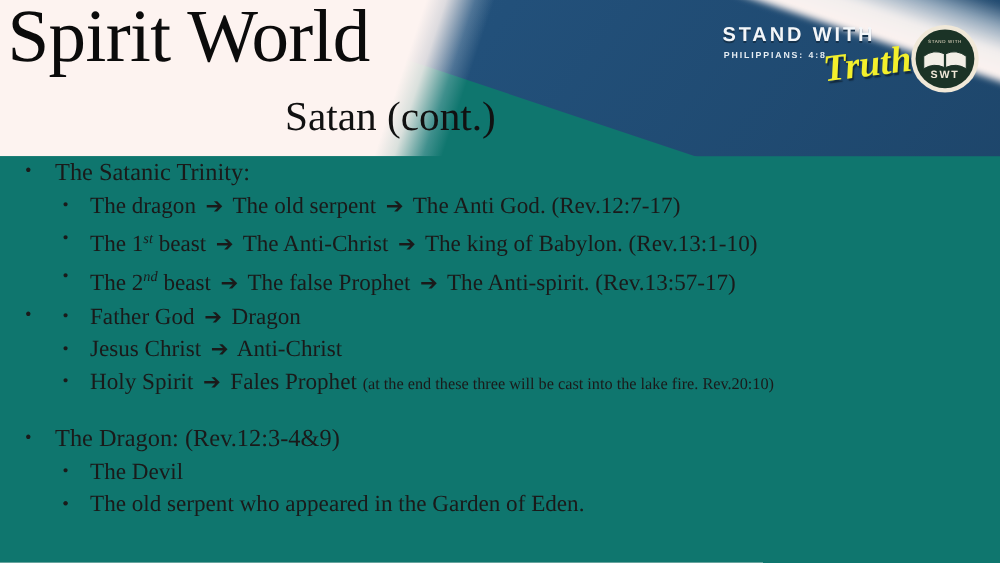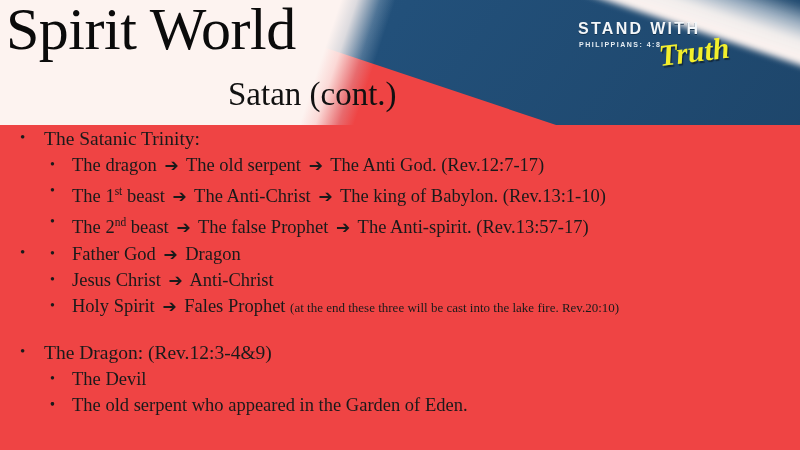--- a/index.html
+++ b/index.html
@@ -2,21 +2,21 @@
 <html><head>
 <meta charset="utf-8">
 <style>
   html,body{margin:0;padding:0;}
   body{
     width:800px;height:450px;overflow:hidden;
     background:#fdf3f0;
     font-family:"Liberation Serif","DejaVu Serif",serif;
     position:relative;
   }
-  #slide{position:relative;width:800px;height:450px;overflow:hidden;background:#ef4444;}
+  #slide{position:relative;width:800px;height:450px;overflow:hidden;background:#0f766e;}
 
   
   .banner{
     position:absolute;left:0;top:0;width:800px;height:125px;overflow:hidden;
     pointer-events:none;
   }
   .banner-navy{
     position:absolute;right:-40px;top:-110px;width:700px;height:330px;
     background:linear-gradient(108deg,#2a5c84 0%,#22507a 38%,#1d4468 100%);
     transform:rotate(18.5deg);
@@ -85,21 +85,21 @@
     position:relative;margin:0 0 2px 0;padding-left:44px;
     font-size:19.5px;line-height:25px;color:#1a1a1a;white-space:nowrap;
   }
   .l2{
     position:relative;margin:0 0 1px 0;padding-left:72px;
     font-size:18.5px;line-height:25px;color:#1a1a1a;white-space:nowrap;
   }
   .l1 .bul{position:absolute;left:20px;top:-1px;font-size:15px;color:#1a1a1a;}
   .l2 .bul{position:absolute;left:50px;top:-1px;font-size:14px;color:#1a1a1a;}
   .arrow{font-family:"DejaVu Sans",sans-serif;font-weight:bold;font-size:17px;padding:0 3px;}
-  .sup{font-size:0.62em;vertical-align:super;}
+  .sup{font-size:0.62em;vertical-align:super;font-style:italic;}
   .note{font-size:13px;}
   .spacer{height:19px;}
 </style>
 </head>
 <body>
 
 <div id="slide">
 
   <div class="banner">
     <div class="banner-navy"></div>
@@ -107,20 +107,32 @@
     <div class="banner-mask"></div>
   </div>
 
   <div class="title">Spirit World</div>
   <div class="subtitle">Satan (cont.)</div>
 
   <div class="logo">
     <div class="logo-stand">STAND WITH</div>
     <div class="logo-phil">PHILIPPIANS: 4:8</div>
     <div class="logo-truth">Truth</div>
+    <div class="logo-emblem">
+      <svg width="56" height="56" viewBox="0 0 56 56">
+        <circle cx="28" cy="28" r="27" fill="#f0e8d8"></circle>
+        <circle cx="28" cy="28" r="23.5" fill="#1b3326"></circle>
+        <path d="M10 30 Q28 24 46 30 L46 38 Q28 32 10 38 Z" fill="#1b3326"></path>
+        <path d="M11 26 Q19 20 27.5 24 L27.5 35 Q19 31 11 36 Z" fill="#f2efe6" stroke="#1b3326" stroke-width="0.8"></path>
+        <path d="M45 26 Q37 20 28.5 24 L28.5 35 Q37 31 45 36 Z" fill="#f2efe6" stroke="#1b3326" stroke-width="0.8"></path>
+        <line x1="28" y1="23" x2="28" y2="35" stroke="#1b3326" stroke-width="1.1"></line>
+        <text x="28" y="43.5" font-family="Liberation Sans, sans-serif" font-size="8.5" font-weight="bold" letter-spacing="1.4" fill="#f0e8d8" text-anchor="middle">SWT</text>
+        <text x="28" y="15" font-family="Liberation Sans, sans-serif" font-size="3.6" letter-spacing="0.5" fill="#e8ddc6" text-anchor="middle">STAND WITH</text>
+      </svg>
+    </div>
   </div>
 
   <div class="body">
 
     <div class="l1">
       <span class="bul">•</span>
       <span>The Satanic Trinity:</span>
     </div>
     <div class="l2">
       <span class="bul">•</span>

